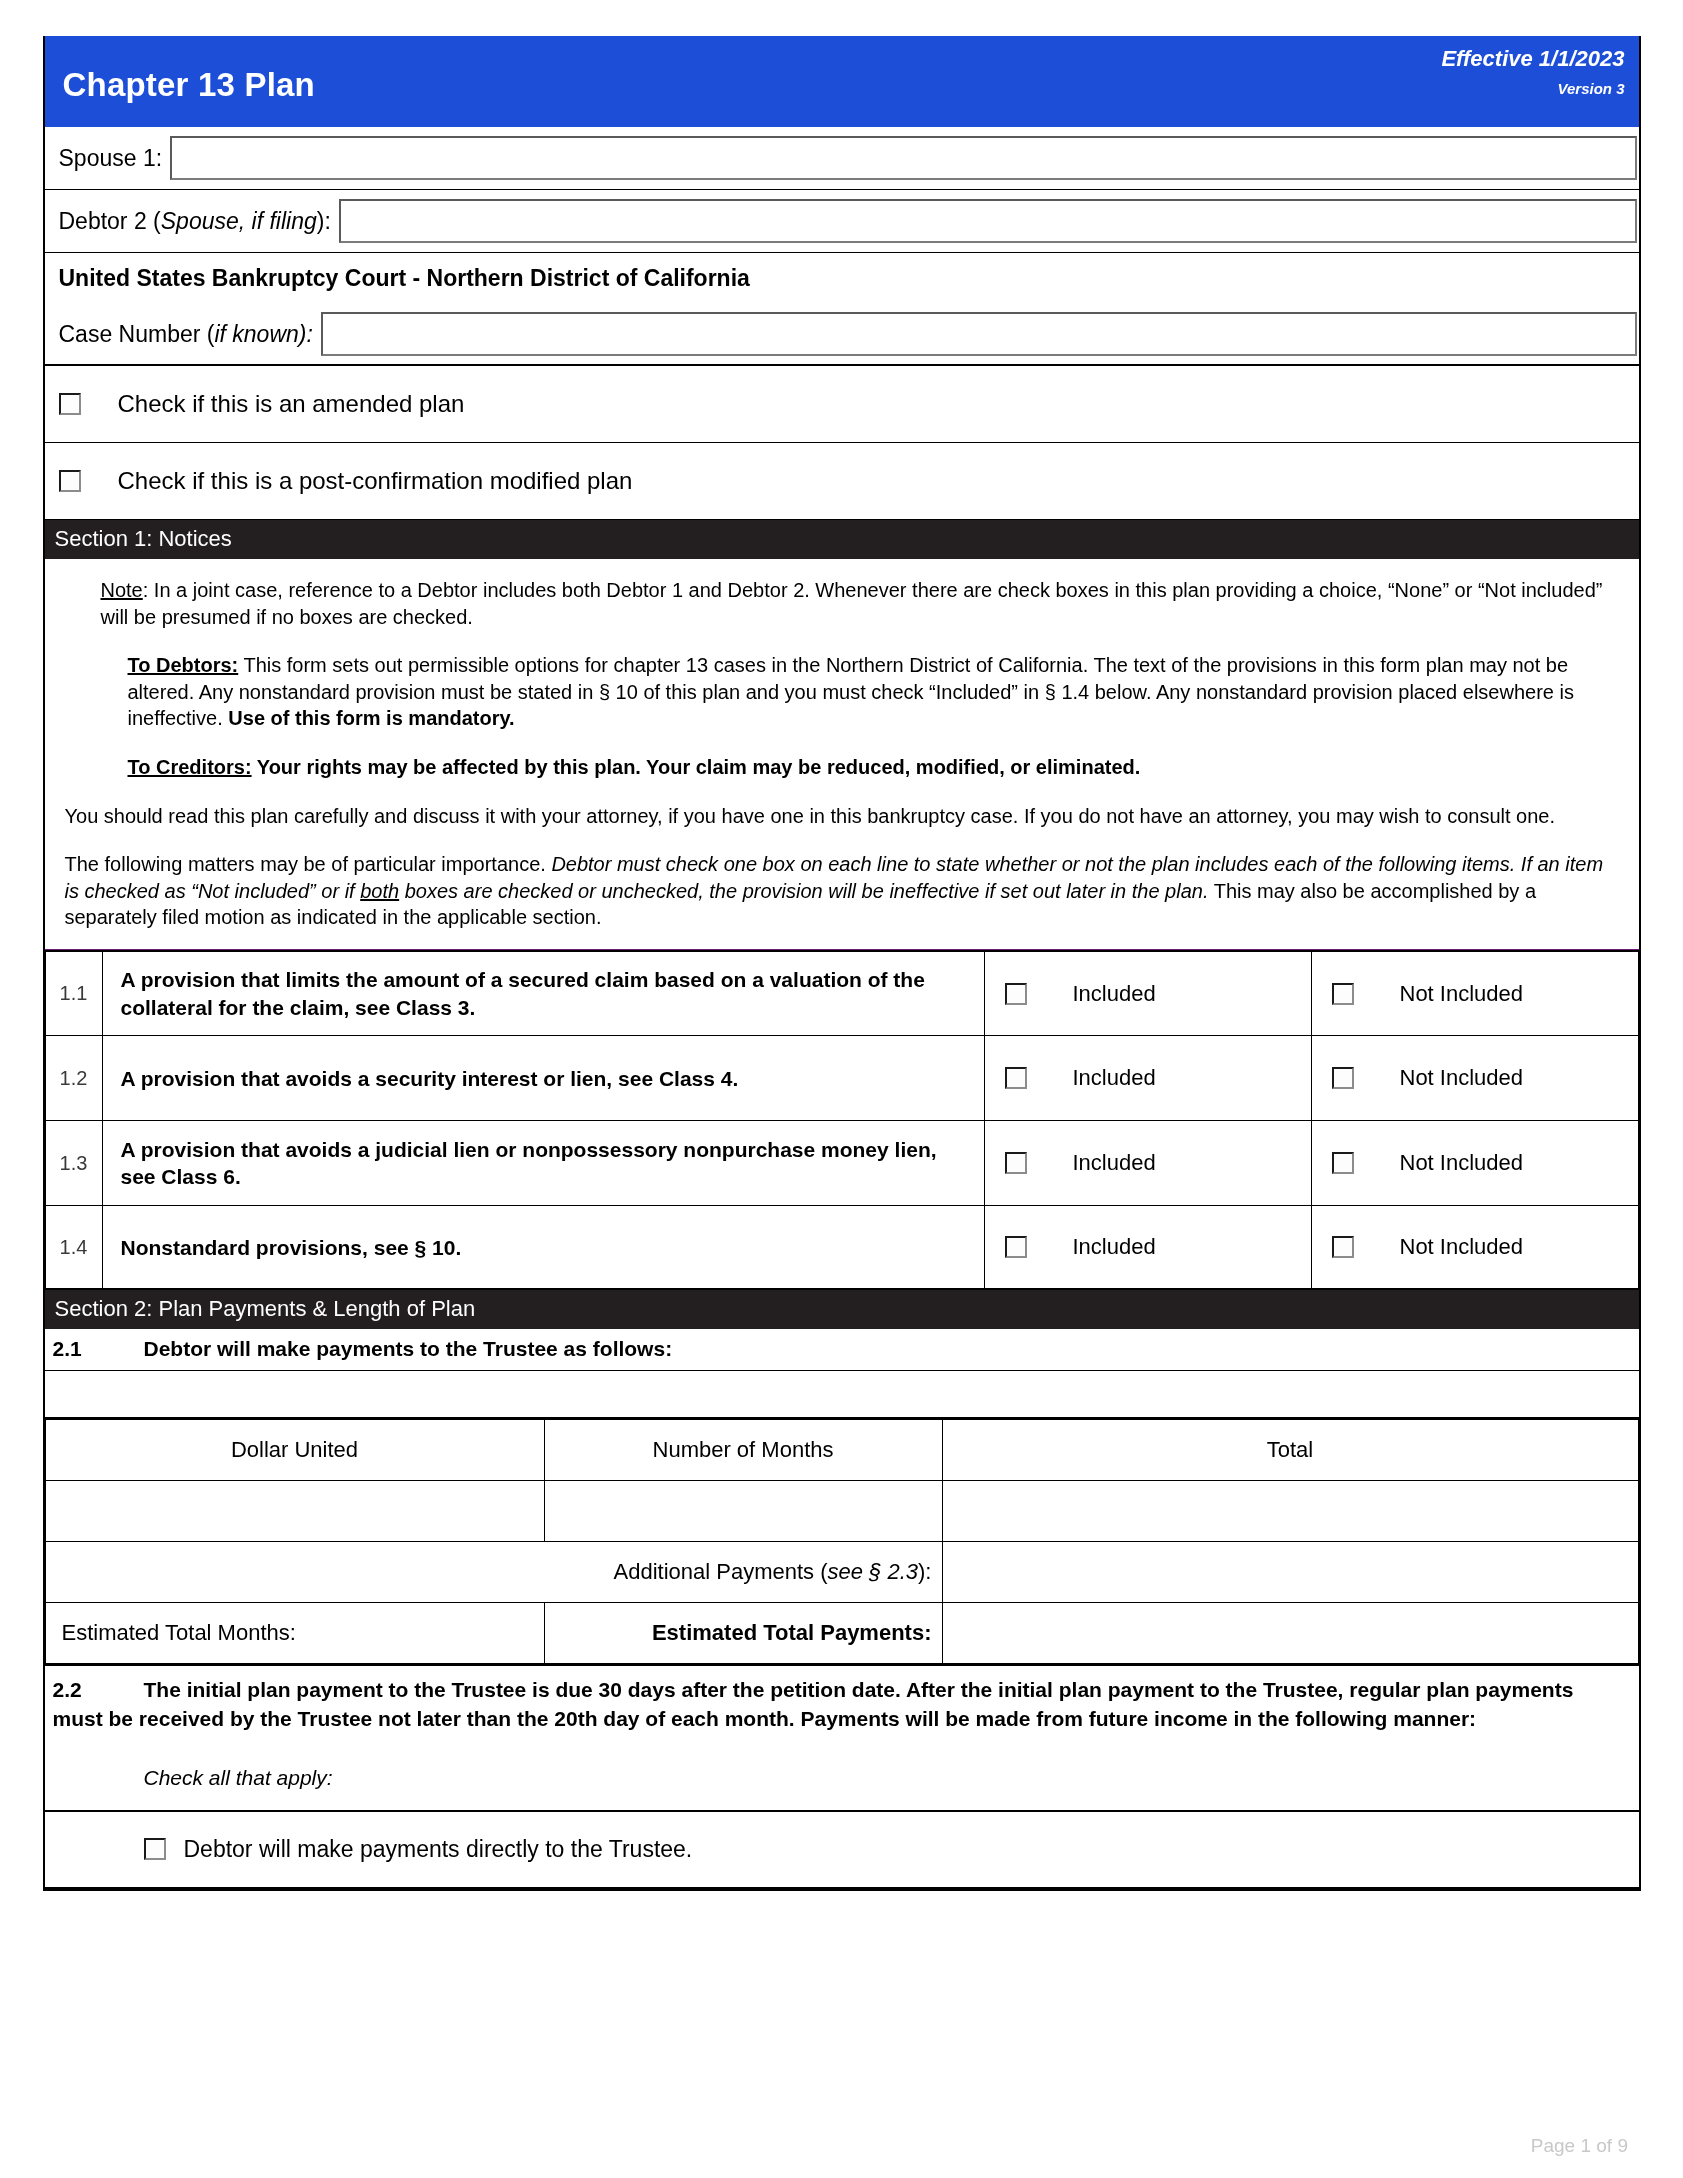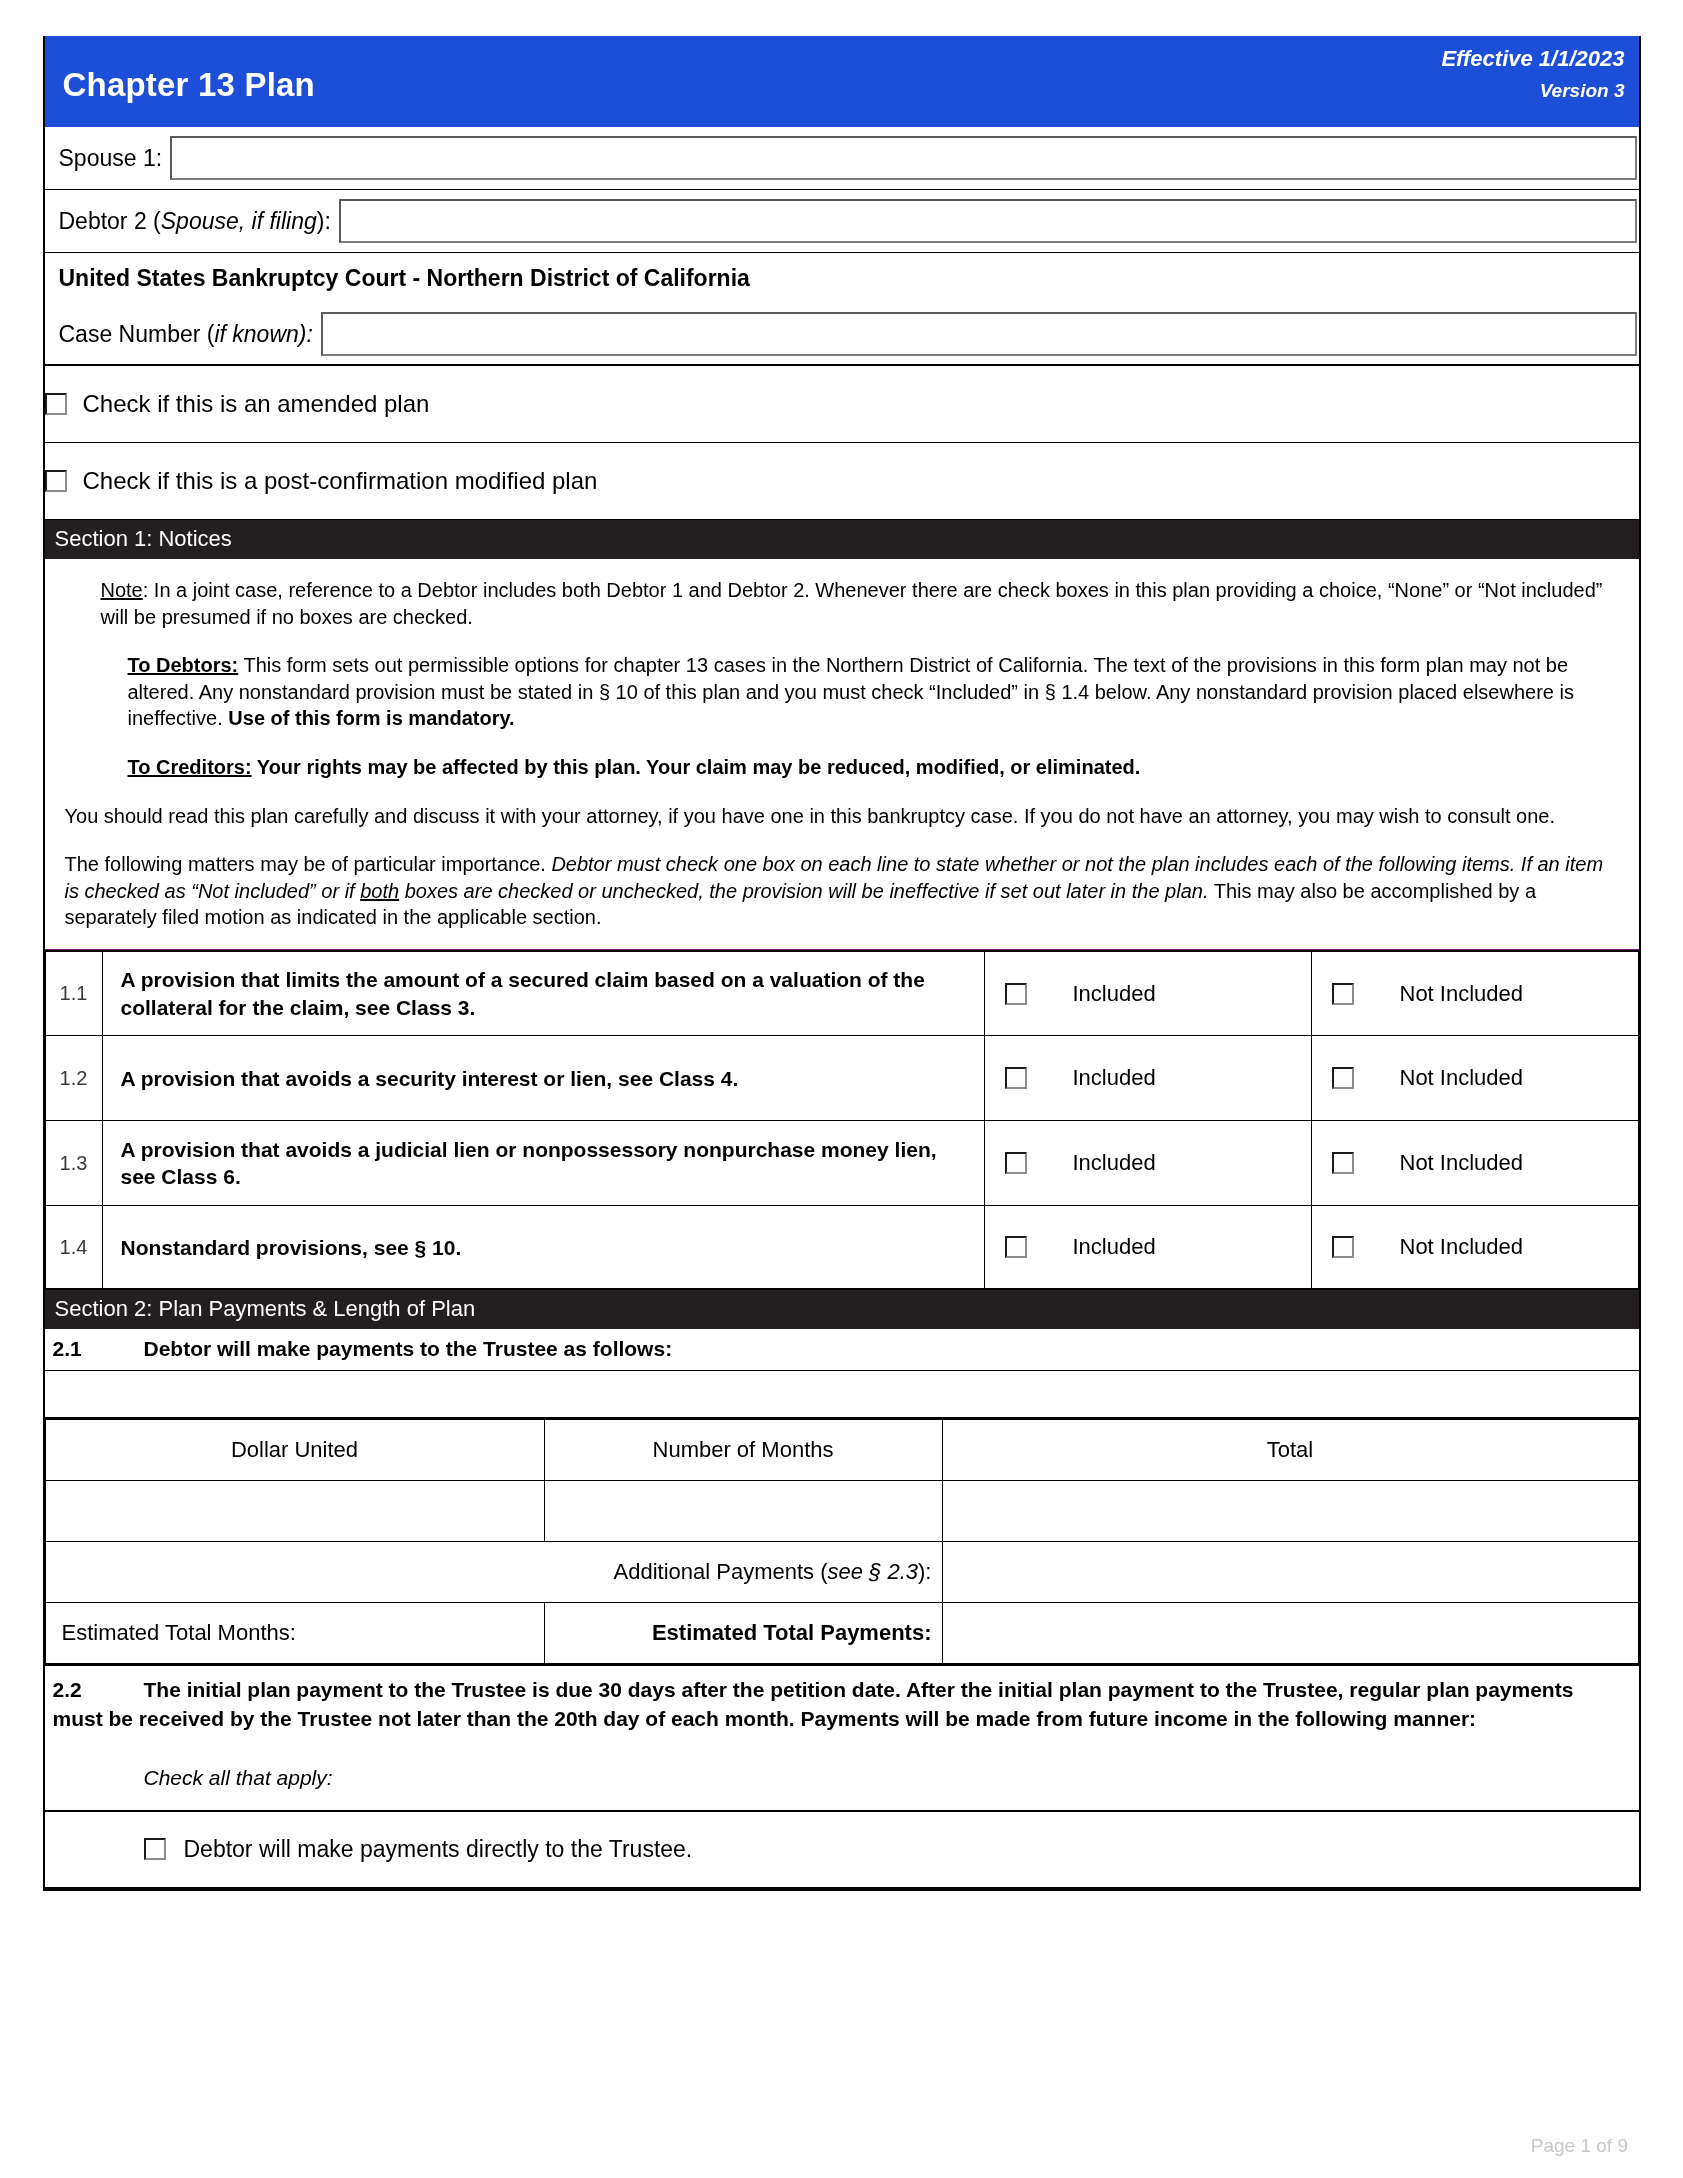--- a/index.html
+++ b/index.html
@@ -48,21 +48,21 @@
     right: 14px;
     top: 10px;
     font-size: 22px;
     font-style: italic;
     font-weight: bold;
   }
   .titlebar .ver {
     position: absolute;
     right: 14px;
     top: 44px;
-    font-size: 19px;
+    font-size: 15px;
     font-style: italic;
     font-weight: bold;
   }
 
   
   .frow {
     display: flex;
     align-items: center;
     border-bottom: 1px solid #000;
     box-sizing: border-box;
@@ -89,21 +89,23 @@
     padding: 12px 0 12px 14px;
     border-bottom: none;
   }
 
   
   .checkrow {
     display: flex;
     align-items: center;
     height: 77px;
     border-top: 1px solid #000;
-    box-sizing: border-box;
+    padding-left: 14px;
+    box-sizing: border-box;
+    gap: 21px;
   }
   .cb {
     width: 22px;
     height: 22px;
     border: 2px solid #1a1a1a;
     border-right-color: #8c8c8c;
     border-bottom-color: #8c8c8c;
     background: #fdfdfd;
     display: inline-block;
     flex: 0 0 auto;

